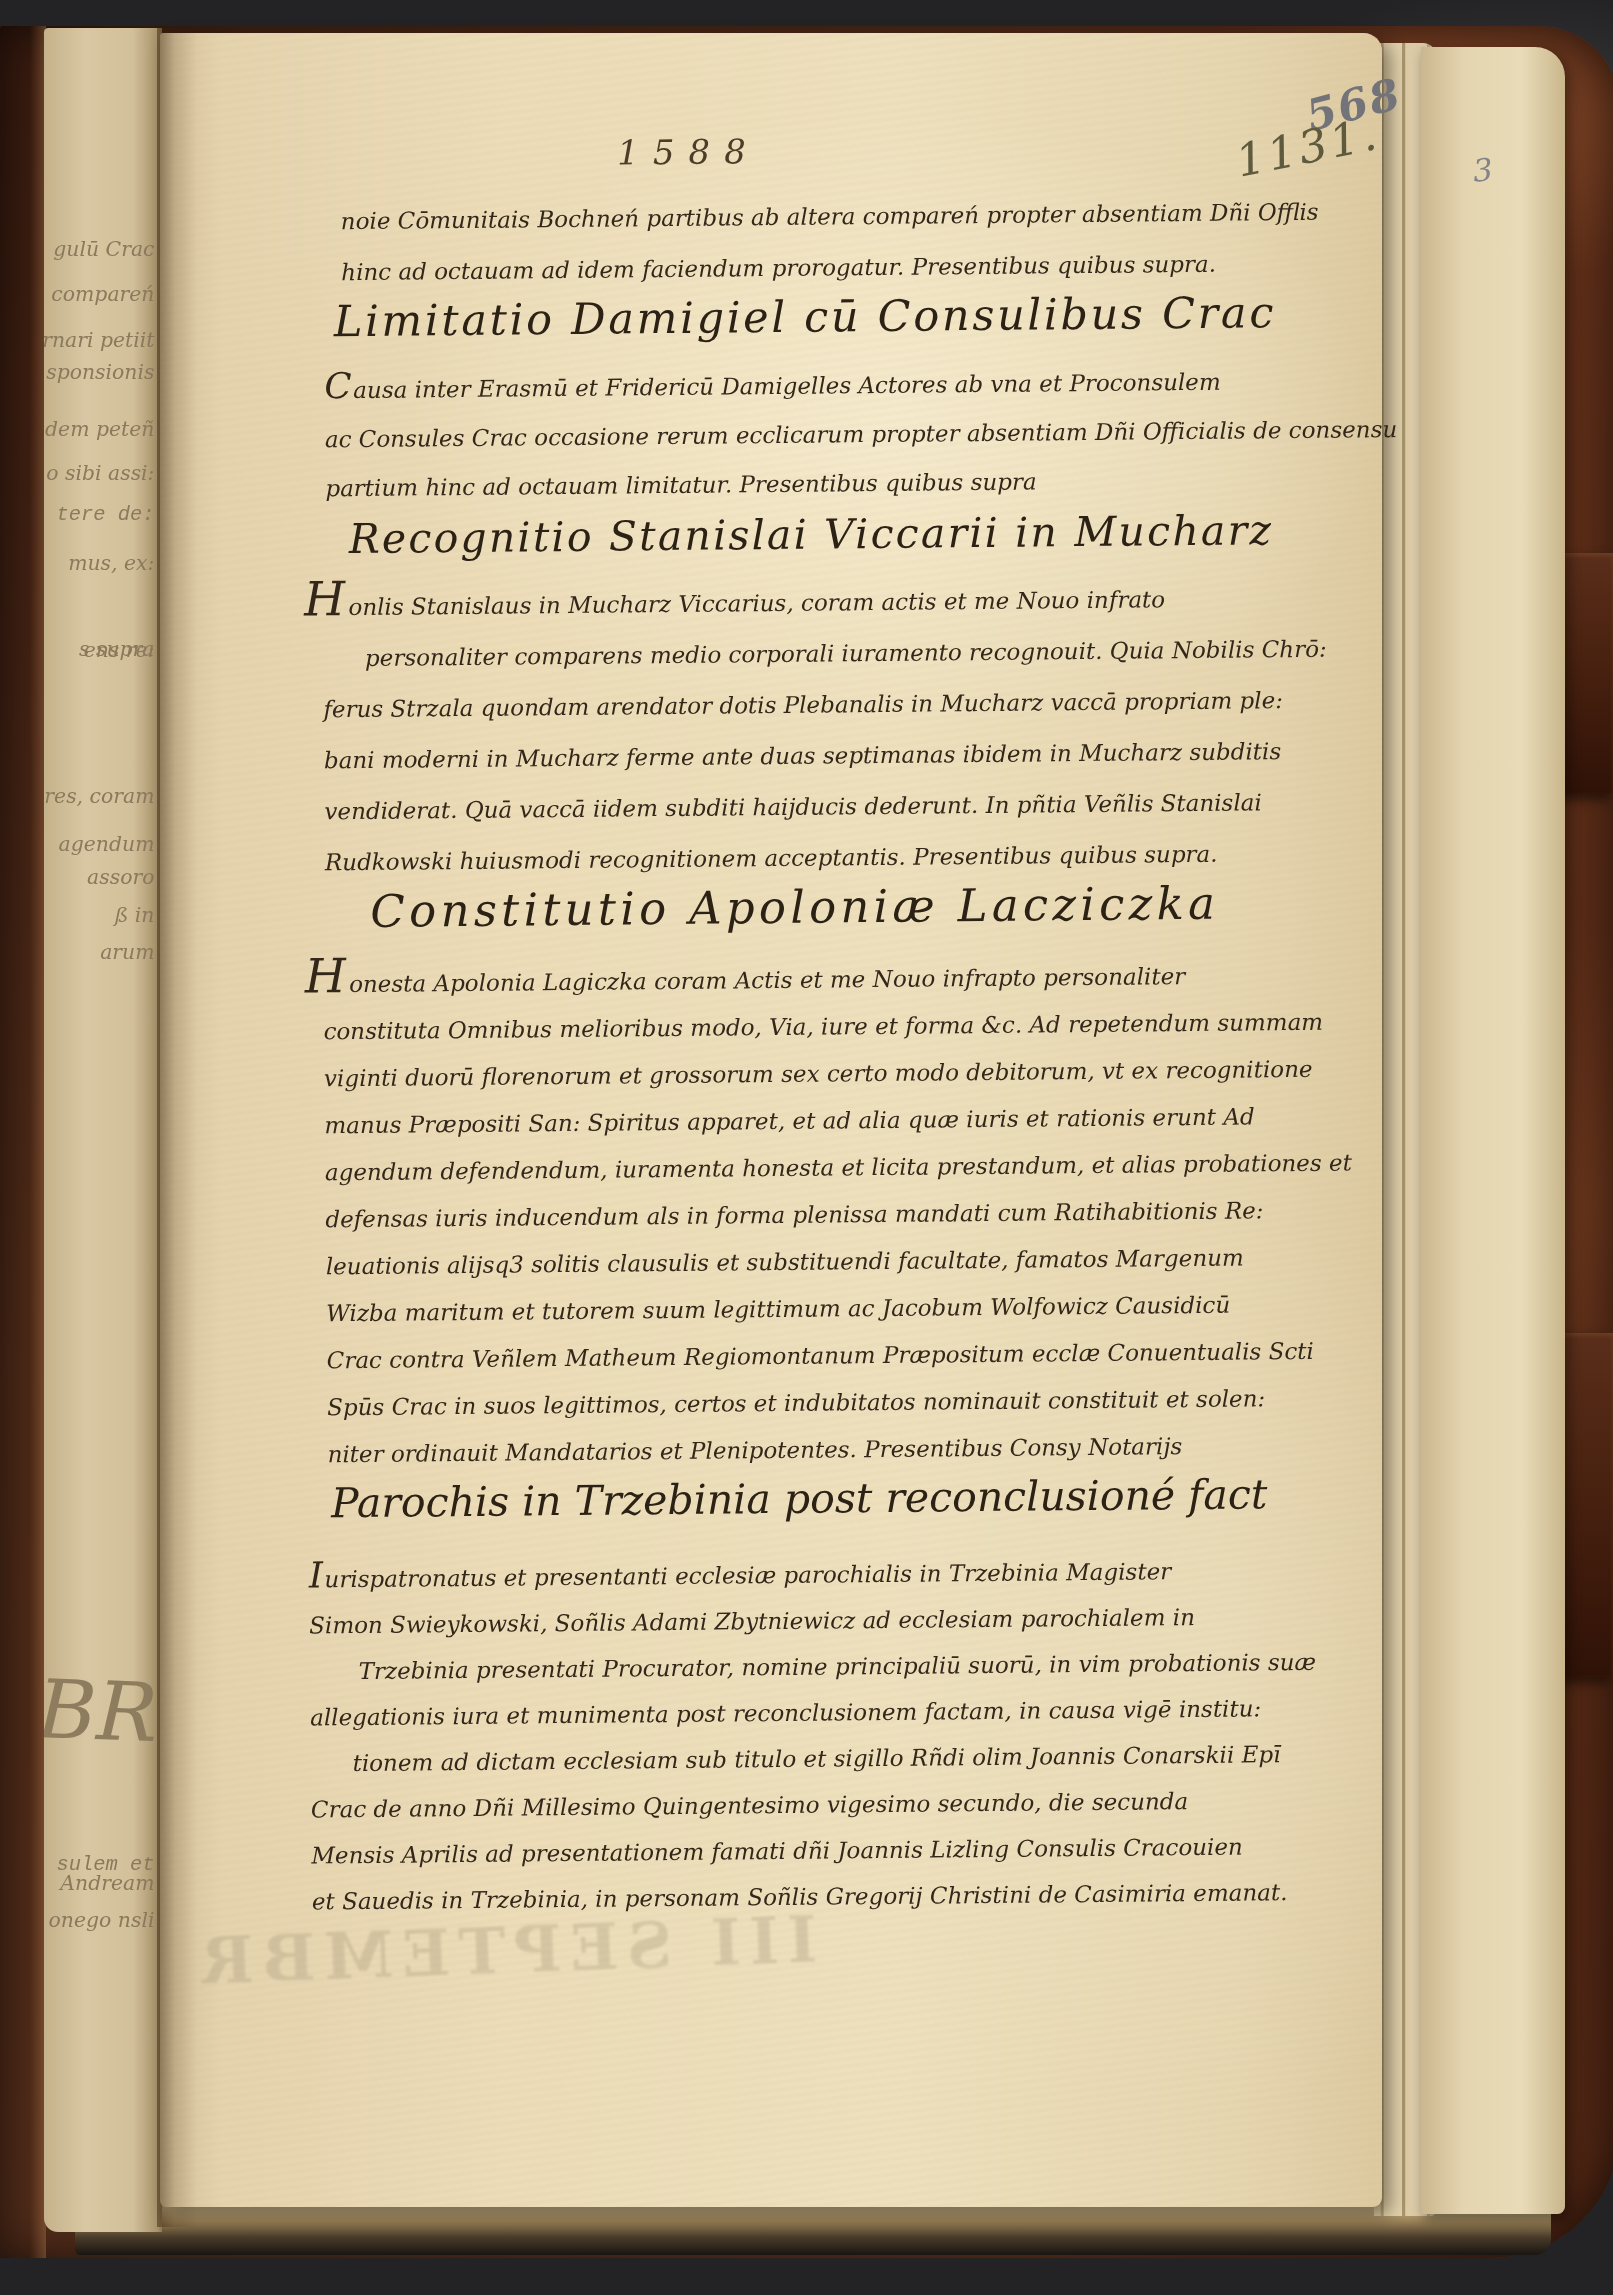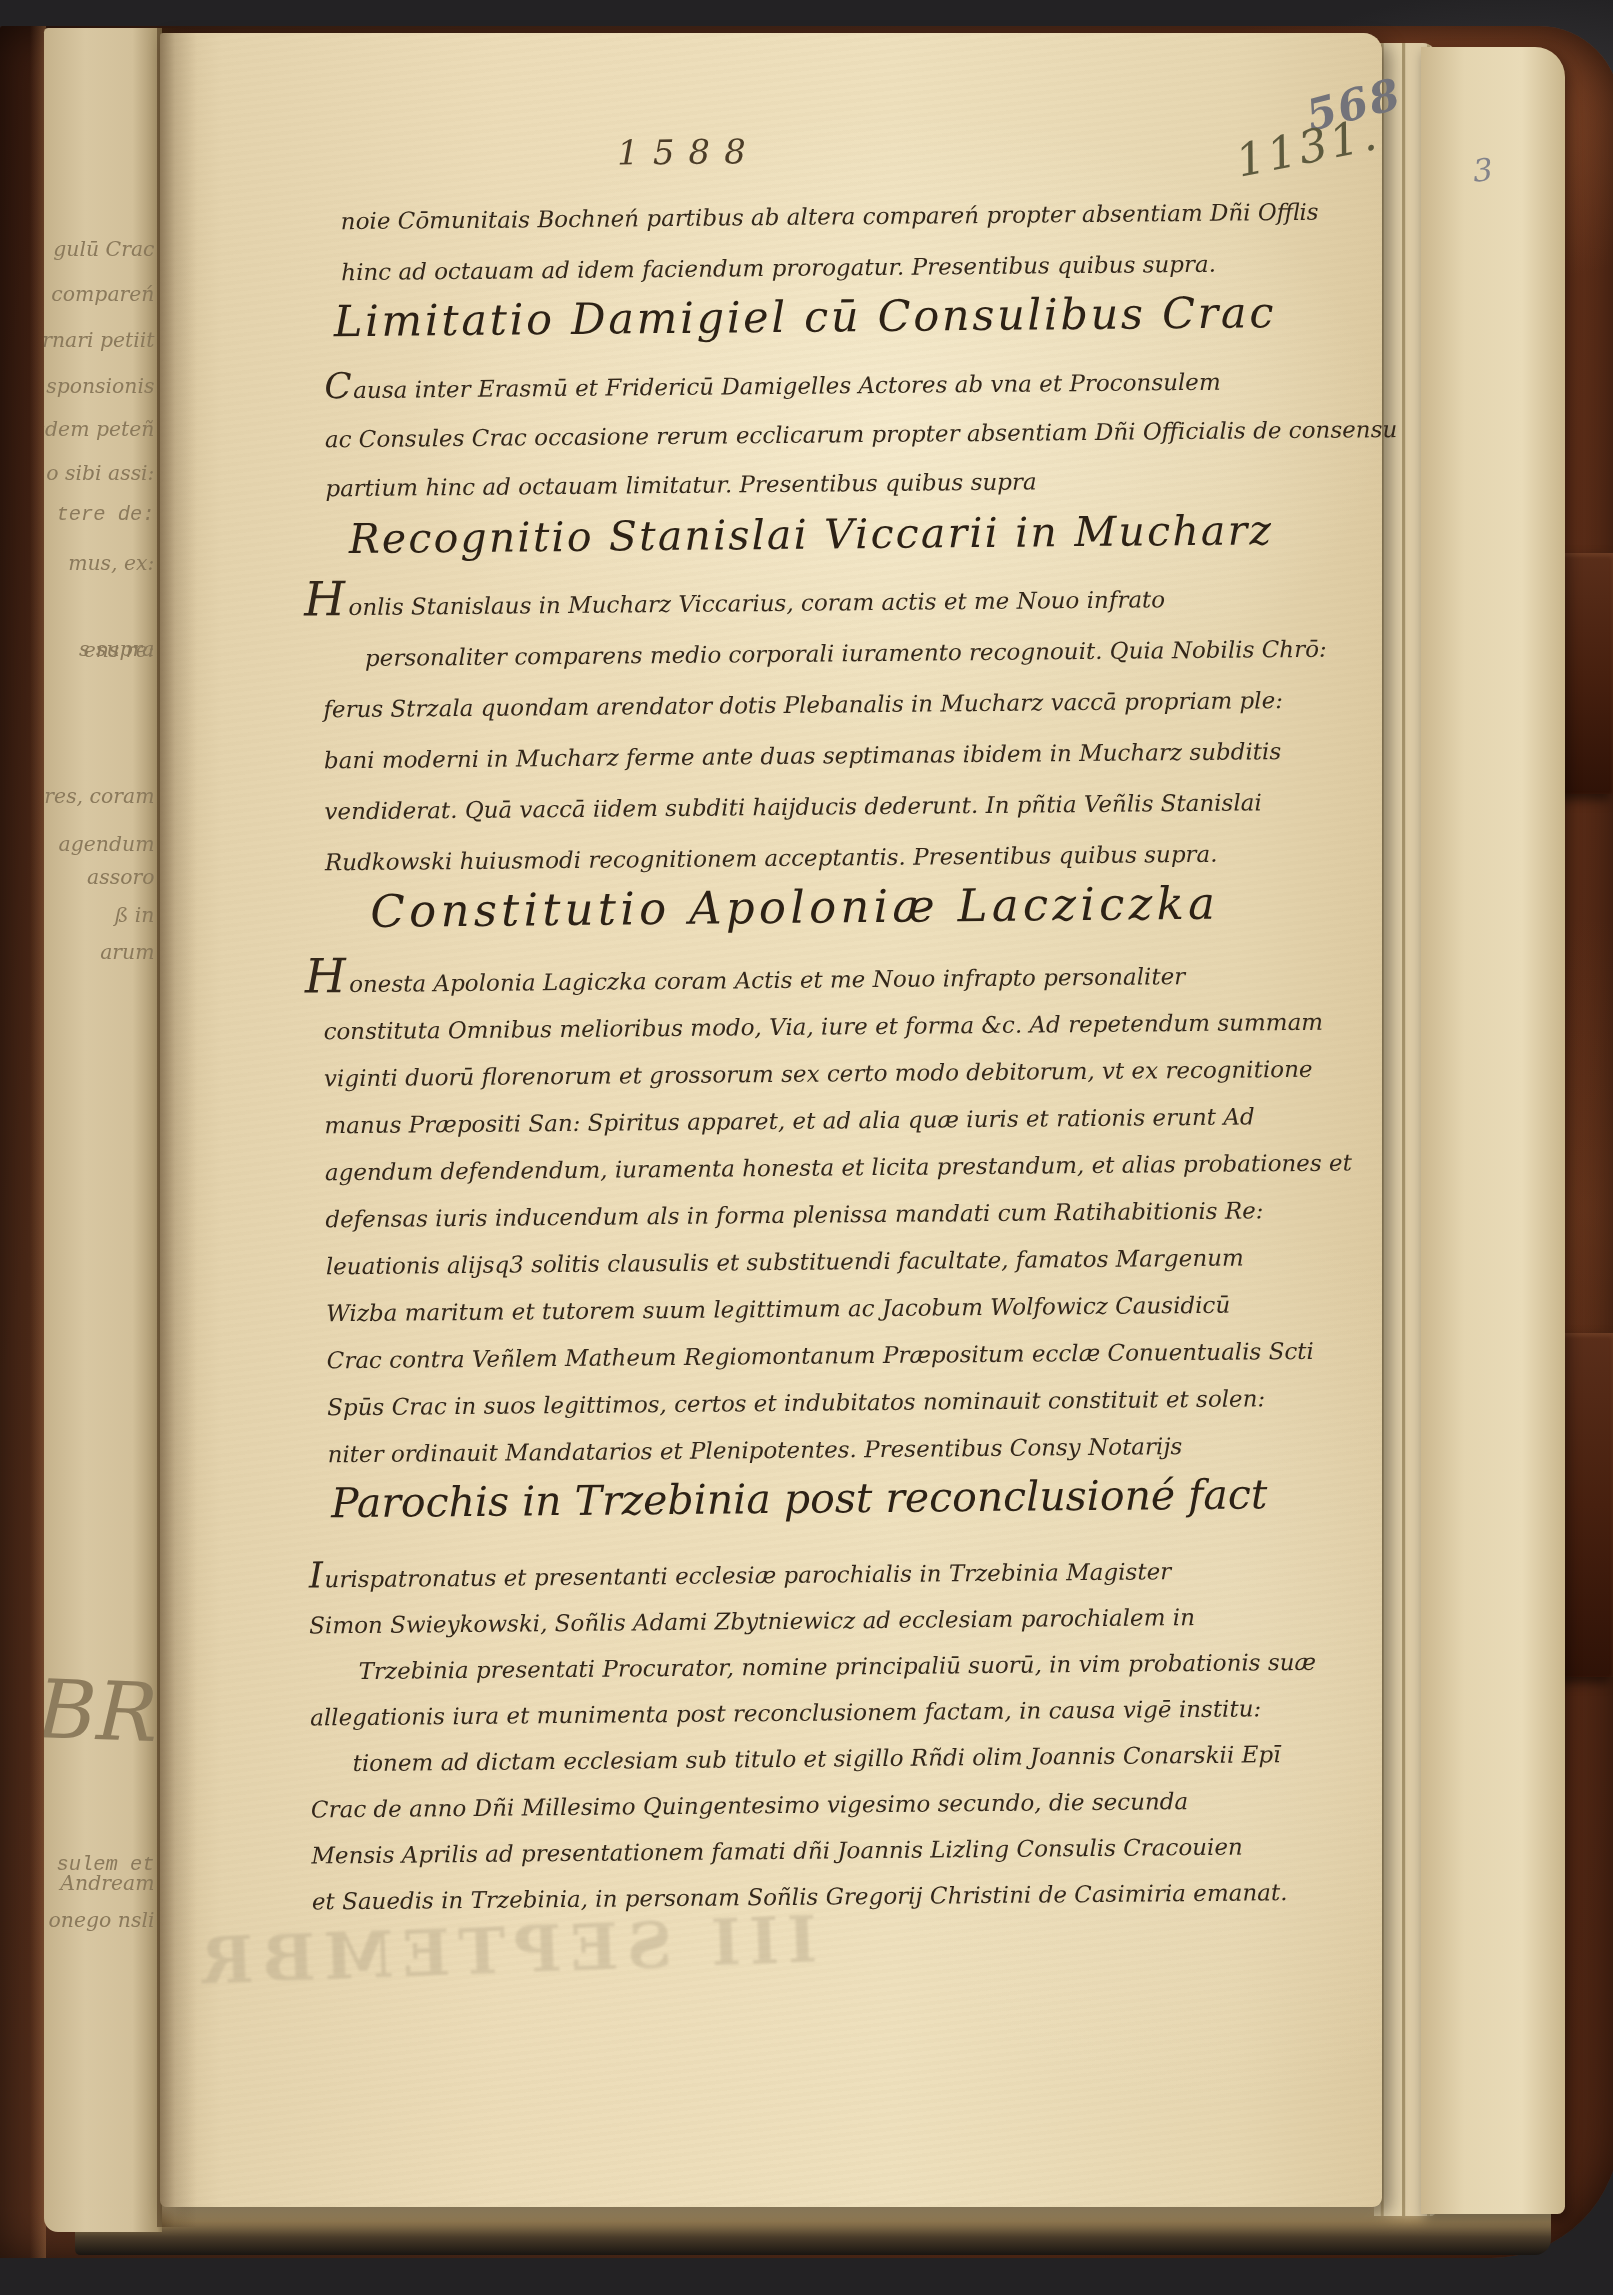--- a/index.html
+++ b/index.html
@@ -72,21 +72,21 @@
   .folio-pencil{left:1145px;top:52px;font-size:43px;letter-spacing:2.2px;color:var(--pencil,#73737a);transform:rotate(-14deg);font-weight:600;}
   .folio-ink{left:1074px;top:93px;font-size:45px;letter-spacing:3.2px;color:var(--folio_ink,#5d5a3e);transform:rotate(-11deg);}
 
   .ghost{left:14px;top:1878px;font-size:63px;letter-spacing:8.6px;font-weight:700;font-style:normal;
     color:var(--show_through,#a6977a);opacity:.32;filter:blur(1.3px);
     transform:scaleX(-1) rotate(1.5deg);white-space:nowrap;font-family:"DejaVu Serif",serif;}
 
   
   .frag{right:7.5px;white-space:nowrap;font:italic 20.4px "DejaVu Serif",serif;color:var(--faded_ink,#8a795b);}
   .fragbig{right:4.3px;font:italic 81px "DejaVu Serif",serif;color:#8d7c5d;transform:rotate(2deg);}
-  .ft0{top:209px;} .ft1{top:254px;} .ft2{top:300px;} .ft3{top:346px;} .ft4{top:389px;}
+  .ft0{top:209px;} .ft1{top:254px;} .ft2{top:300px;} .ft3{top:332px;} .ft4{top:389px;}
   .ft5{top:433px;} .ft6{top:475px;font-family:Liberation Mono, monospace;} .ft7{top:523px;text-align:center;} .ft8{top:566px;margin-top:44px;} .ft9{top:609px;}
   .fm0{top:756px;} .fm1{top:804px;} .fm2{top:837px;} .fm3{top:875px;} .fm4{top:912px;}
   .fbig{top:1635px;}
   .fb0{top:1825px;font-family:Liberation Mono, monospace;} .fb1{top:1843px;} .fb2{top:1880px;}
 </style>
 </head>
 <body>
 
 <div class="scene">
 

